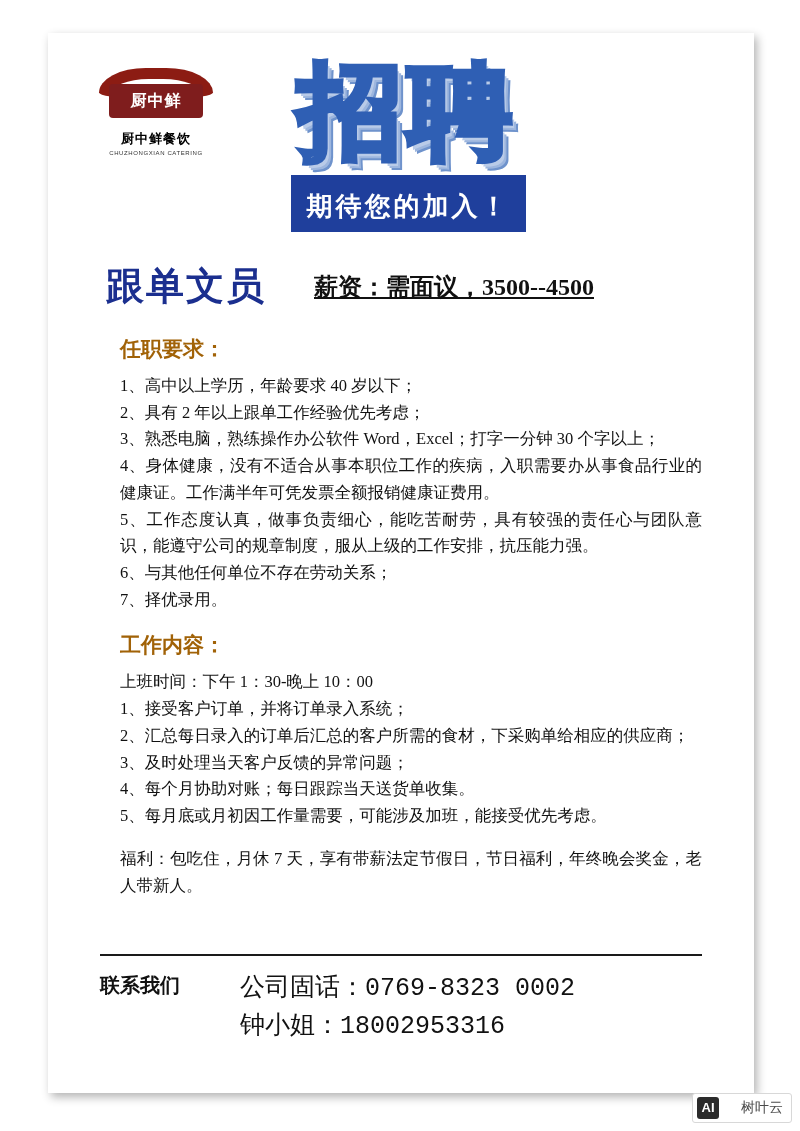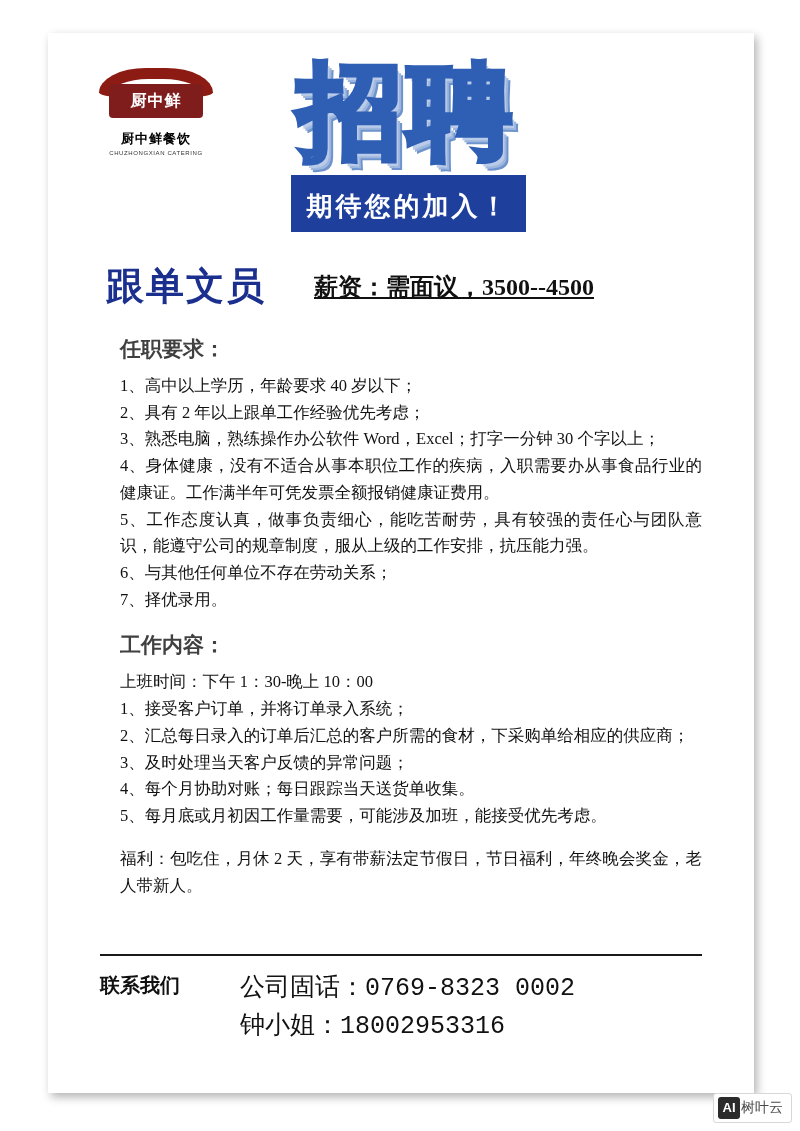--- a/index.html
+++ b/index.html
@@ -157,21 +157,21 @@
   }
 
   
   .section {
     padding: 0 52px 0 72px;
   }
   .sec-head {
     font-family: "Liberation Serif", serif;
     font-weight: bold;
     font-size: 21px;
-    color: #404040;
+    color: #a16207;
     margin: 18px 0 10px 0;
   }
   .line {
     font-family: "Liberation Serif", serif;
     font-size: 16.5px;
     line-height: 1.62;
     color: #111111;
     text-align: justify;
   }
   .gap { height: 16px; }
@@ -206,21 +206,21 @@
     line-height: 1.55;
   }
 
   
   .watermark {
     position: absolute;
     right: 8px;
     bottom: 8px;
     display: flex;
     align-items: center;
-    gap: 1px;
+    gap: 22px;
     background: #ffffff;
     border: 1px solid #d8d8d8;
     border-radius: 3px;
     padding: 3px 8px 3px 4px;
   }
   .wm-badge {
     width: 22px;
     height: 22px;
     background: #2b2b2b;
     color: #ffffff;
@@ -279,21 +279,21 @@
 
     <div class="section">
       <div class="sec-head">工作内容：</div>
       <div class="line">上班时间：下午 1：30-晚上 10：00</div>
       <div class="line">1、接受客户订单，并将订单录入系统；</div>
       <div class="line">2、汇总每日录入的订单后汇总的客户所需的食材，下采购单给相应的供应商；</div>
       <div class="line">3、及时处理当天客户反馈的异常问题；</div>
       <div class="line">4、每个月协助对账；每日跟踪当天送货单收集。</div>
       <div class="line">5、每月底或月初因工作量需要，可能涉及加班，能接受优先考虑。</div>
       <div class="gap"></div>
-      <div class="line">福利：包吃住，月休 2 天，享有带薪法定节假日，节日福利，年终晚会奖金，老人带新人。</div>
+      <div class="line">福利：包吃住，月休 7 天，享有带薪法定节假日，节日福利，年终晚会奖金，老人带新人。</div>
     </div>
 
     <div class="footer">
       <div class="foot-rule"></div>
       <div class="foot-inner">
         <div class="foot-label">联系我们</div>
         <div class="foot-lines">
           <div>公司固话：0769-8323 0002</div>
           <div>钟小姐：18002953316</div>
         </div>

